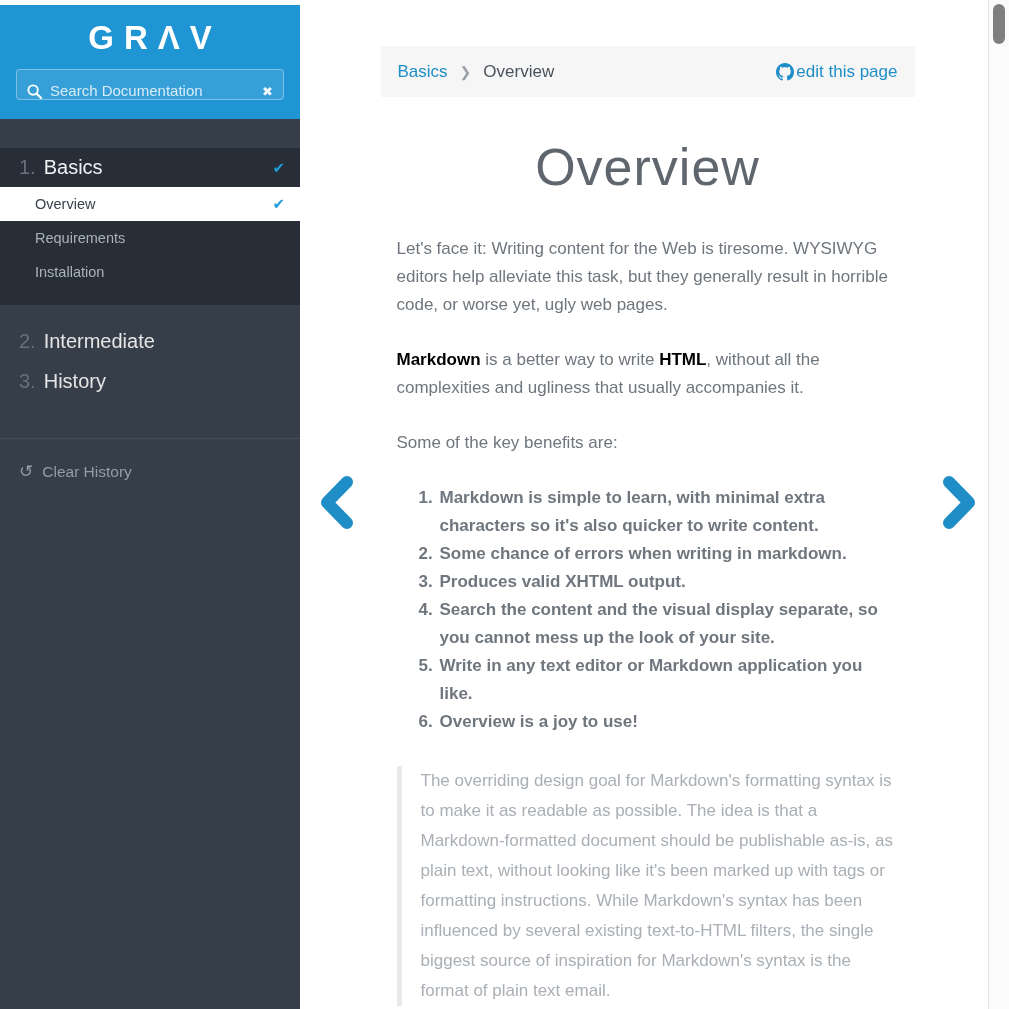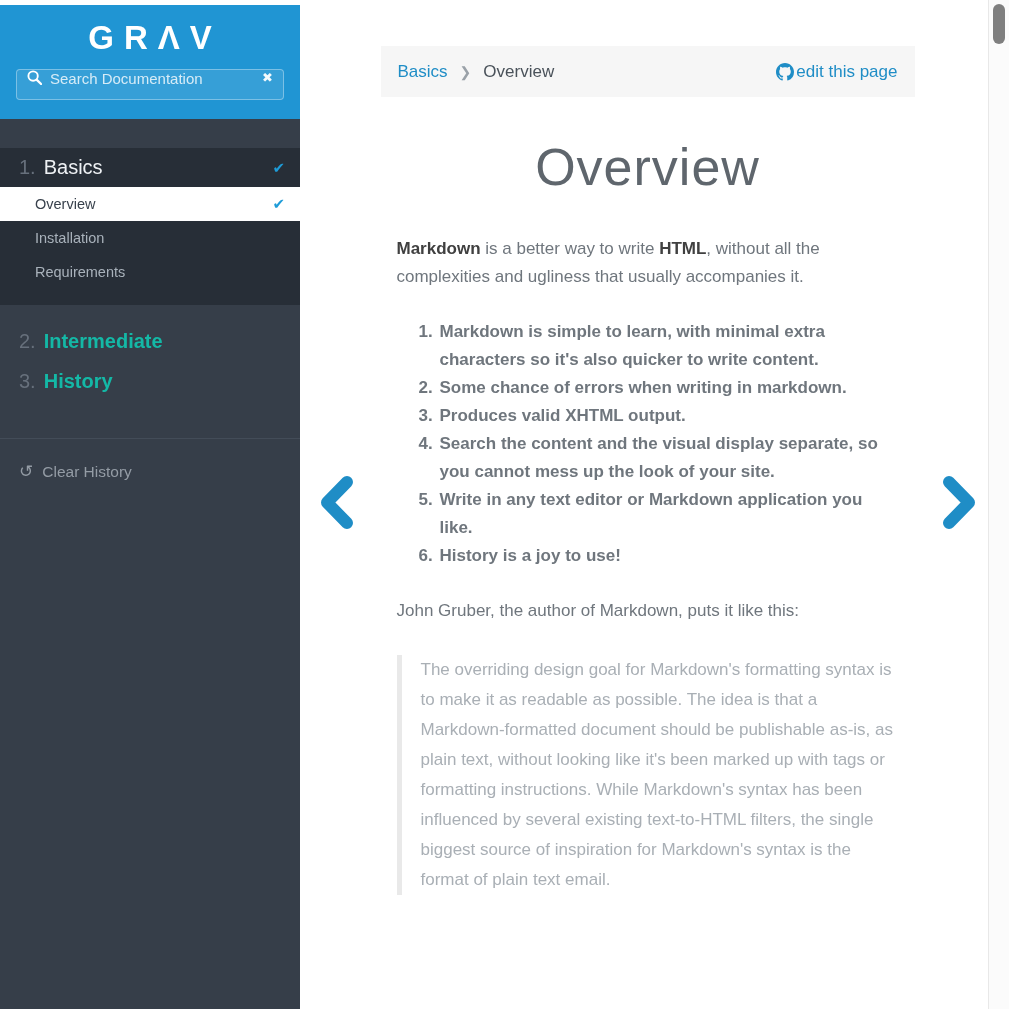--- a/index.html
+++ b/index.html
@@ -7,42 +7,42 @@
     font-family:"Liberation Sans","DejaVu Sans",sans-serif; background:#fff; }
 
   
   .sidebar { position:absolute; left:0; top:5px; width:300px; height:1009px;
     background:#363e49; }
   .side-header { height:114px; background:#2095d3; padding-top:14px; }
   .logo { text-align:center; color:#fff; font-size:33px; font-weight:bold;
     letter-spacing:10px; padding-left:10px; user-select:none; }
   .searchbox { position:relative; margin:12px 16px 0 16px; height:31px;
     background:rgba(255,255,255,0.10); border:1px solid rgba(255,255,255,0.35);
-    border-radius:4px; display:flex; align-items:flex-start; padding:0 10px; }
+    border-radius:4px; display:flex; align-items:flex-end; padding:0 10px; }
   .searchbox svg { flex:0 0 auto; }
   .searchbox input { flex:1 1 auto; background:transparent; border:none; outline:none;
     color:#fff; font-size:15px; margin-left:8px; font-family:inherit; }
   .searchbox input::placeholder { color:rgba(255,255,255,0.80); }
   .search-clear { color:#fff; font-size:13px; cursor:pointer; opacity:.95; font-weight:bold; }
 
   .side-nav { padding-top:29px; }
   .chapter-section { background:#272e37; padding-bottom:16px; }
   .chapter-row { position:relative; height:39px; display:flex; align-items:center;
     padding-left:19px; font-size:20px; cursor:pointer; }
   .chapter-row .num { color:#67707c; margin-right:8px; }
   .chapter-row.open .label { color:#eef1f4; }
   .chapter-row .label { color:#aeb6bf; }
   .page-row { position:relative; height:34px; display:flex; align-items:center;
     padding-left:35px; font-size:14.5px; color:#a9b2bb; cursor:pointer; }
   .page-row.active { background:#ffffff; color:#39424d; }
   .check { position:absolute; right:15px; color:#1e9cd8; font-size:15px; font-weight:bold; }
   .chapter-plain { position:relative; height:40px; display:flex; align-items:center;
     padding-left:19px; font-size:20px; cursor:pointer; }
   .chapter-plain .num { color:#67707c; margin-right:8px; }
-  .chapter-plain .label { color:#14b8a6;font-weight:bold; }
+  .chapter-plain .label { color:#e5e5e5; }
   .chapter-gap { height:16px; }
 
   .side-divider { border-top:1px solid #434c58; margin-top:37px; }
   .clear-history { display:flex; align-items:center; gap:9px; padding:24px 0 0 19px;
     color:#949ca5; font-size:15.5px; cursor:pointer; }
   .history-glyph { font-size:17px; line-height:1; transform:translateY(-1px); }
 
   
   .main { position:absolute; left:300px; top:0; width:709px; height:1009px;
     background:#fff; }
@@ -56,21 +56,21 @@
   .crumb-current { color:#4a525a; }
   .edit-link { margin-left:auto; display:flex; align-items:center; gap:2px;
     color:#1f8dc6; font-size:17px; text-decoration:none; cursor:pointer; }
 
   .page-title { margin-top:40px; text-align:center; font-size:52px; font-weight:400;
     color:#5f666d; letter-spacing:1px; }
 
   .article-body { width:502px; margin:38px auto 0 auto; font-size:17px;
     line-height:28px; color:#6f767d; }
   .article-body p { margin-bottom:27px; }
-  .article-body b { color:#404040; }
+  .article-body b { color:#000000; }
   .benefits { margin:0 0 27px 0; padding-left:41px;font-weight:bold; }
   .benefits li { padding-left:2px; }
   .quote { border-left:5px solid #e9e9e9; padding-left:19px; margin-top:30px;
     color:#a9afb5; line-height:30px; font-size:17px; }
 
   .pager-arrow { position:absolute; top:476px; width:37px; height:53px; cursor:pointer; }
   .pager-prev { left:18px; }
   .pager-next { right:31px; }
 
   
@@ -100,24 +100,24 @@
       <div class="chapter-row open">
         <span class="num">1.</span>
         <span class="label">Basics</span>
         <span class="check">✔</span>
       </div>
       <div class="page-row active">
         <span>Overview</span>
         <span class="check">✔</span>
       </div>
       <div class="page-row">
-        <span>Installation</span>
+        <span>Requirements</span>
       </div>
       <div class="page-row">
-        <span>Requirements</span>
+        <span>Installation</span>
       </div>
     </div>
 
     <div class="chapter-gap"></div>
 
     <div class="chapter-plain">
       <span class="num">2.</span>
       <span class="label">Intermediate</span>
     </div>
     <div class="chapter-plain">
@@ -144,30 +144,31 @@
         <svg width="18" height="18" viewBox="0 0 16 16">
           <path fill="#1f8dc6" d="M8 0C3.58 0 0 3.58 0 8c0 3.54 2.29 6.53 5.47 7.59.4.07.55-.17.55-.38 0-.19-.01-.82-.01-1.49-2.01.37-2.53-.49-2.69-.94-.09-.23-.48-.94-.82-1.13-.28-.15-.68-.52-.01-.53.63-.01 1.08.58 1.23.82.72 1.21 1.87.87 2.33.66.07-.52.28-.87.51-1.07-1.78-.2-3.64-.89-3.64-3.95 0-.87.31-1.59.82-2.15-.08-.2-.36-1.02.08-2.12 0 0 .67-.21 2.2.82.64-.18 1.32-.27 2-.27s1.36.09 2 .27c1.53-1.04 2.2-.82 2.2-.82.44 1.1.16 1.92.08 2.12.51.56.82 1.27.82 2.15 0 3.07-1.87 3.75-3.65 3.95.29.25.54.73.54 1.48 0 1.07-.01 1.93-.01 2.2 0 .21.15.46.55.38A8.01 8.01 0 0 0 16 8c0-4.42-3.58-8-8-8z"></path>
         </svg>
         <span>edit this page</span>
       </a>
     </div>
 
     <h1 class="page-title">Overview</h1>
 
     <div class="article-body">
+      <p>Let's face it: Writing content for the Web is tiresome. WYSIWYG editors help alleviate this task, but they generally result in horrible code, or worse yet, ugly web pages.</p>
       <p><b>Markdown</b><span> is a better way to write </span><b>HTML</b><span>, without all the complexities and ugliness that usually accompanies it.</span></p>
+      <p>Some of the key benefits are:</p>
       <ol class="benefits">
         <li>Markdown is simple to learn, with minimal extra characters so it's also quicker to write content.</li>
         <li>Some chance of errors when writing in markdown.</li>
         <li>Produces valid XHTML output.</li>
         <li>Search the content and the visual display separate, so you cannot mess up the look of your site.</li>
         <li>Write in any text editor or Markdown application you like.</li>
-        <li>History is a joy to use!</li>
+        <li>Overview is a joy to use!</li>
       </ol>
-      <p>John Gruber, the author of Markdown, puts it like this:</p>
       <blockquote class="quote">The overriding design goal for Markdown's formatting syntax is to make it as readable as possible. The idea is that a Markdown-formatted document should be publishable as-is, as plain text, without looking like it's been marked up with tags or formatting instructions. While Markdown's syntax has been influenced by several existing text-to-HTML filters, the single biggest source of inspiration for Markdown's syntax is the format of plain text email.</blockquote>
     </div>
   </div>
 
   <svg class="pager-arrow pager-prev" viewBox="0 0 37 53">
     <polyline points="29,6 9,26.5 29,47" fill="none" stroke="#1f8dc6" stroke-width="12" stroke-linecap="round" stroke-linejoin="round"></polyline>
   </svg>
   <svg class="pager-arrow pager-next" viewBox="0 0 37 53">
     <polyline points="8,6 28,26.5 8,47" fill="none" stroke="#1f8dc6" stroke-width="12" stroke-linecap="round" stroke-linejoin="round"></polyline>
   </svg>

